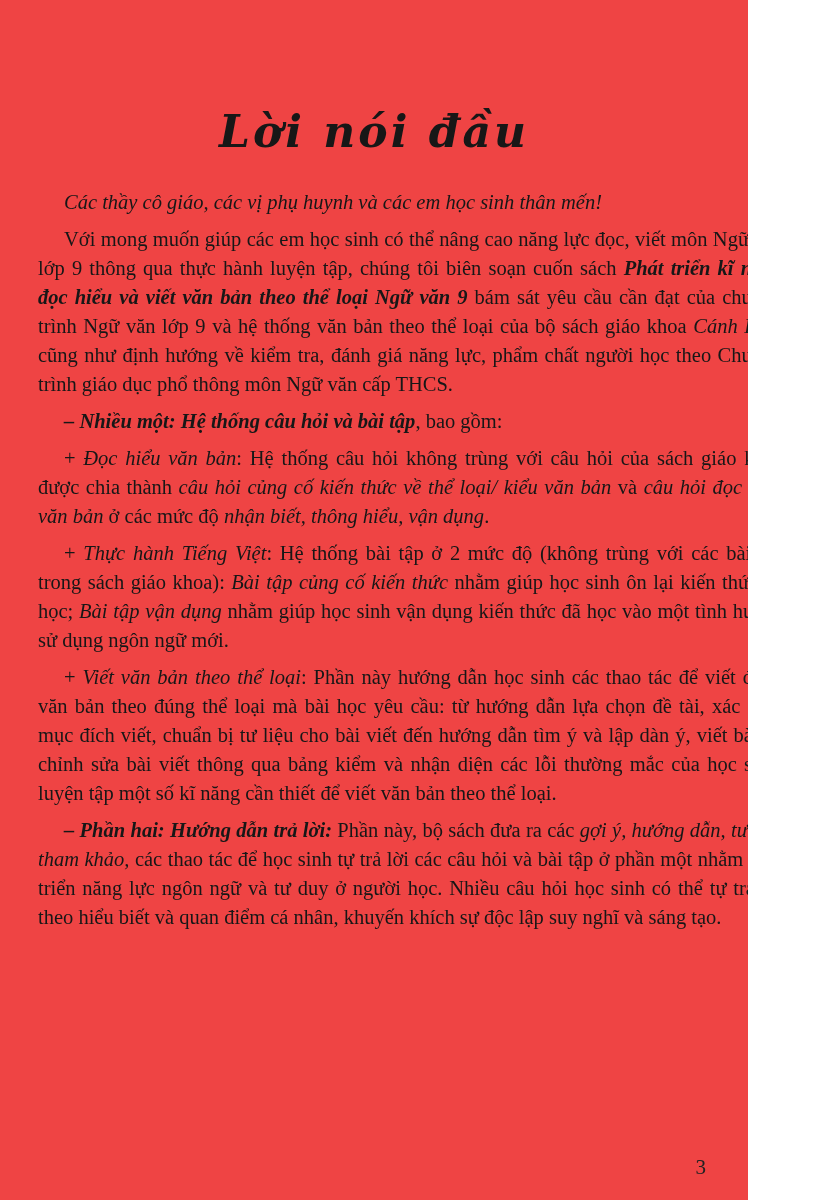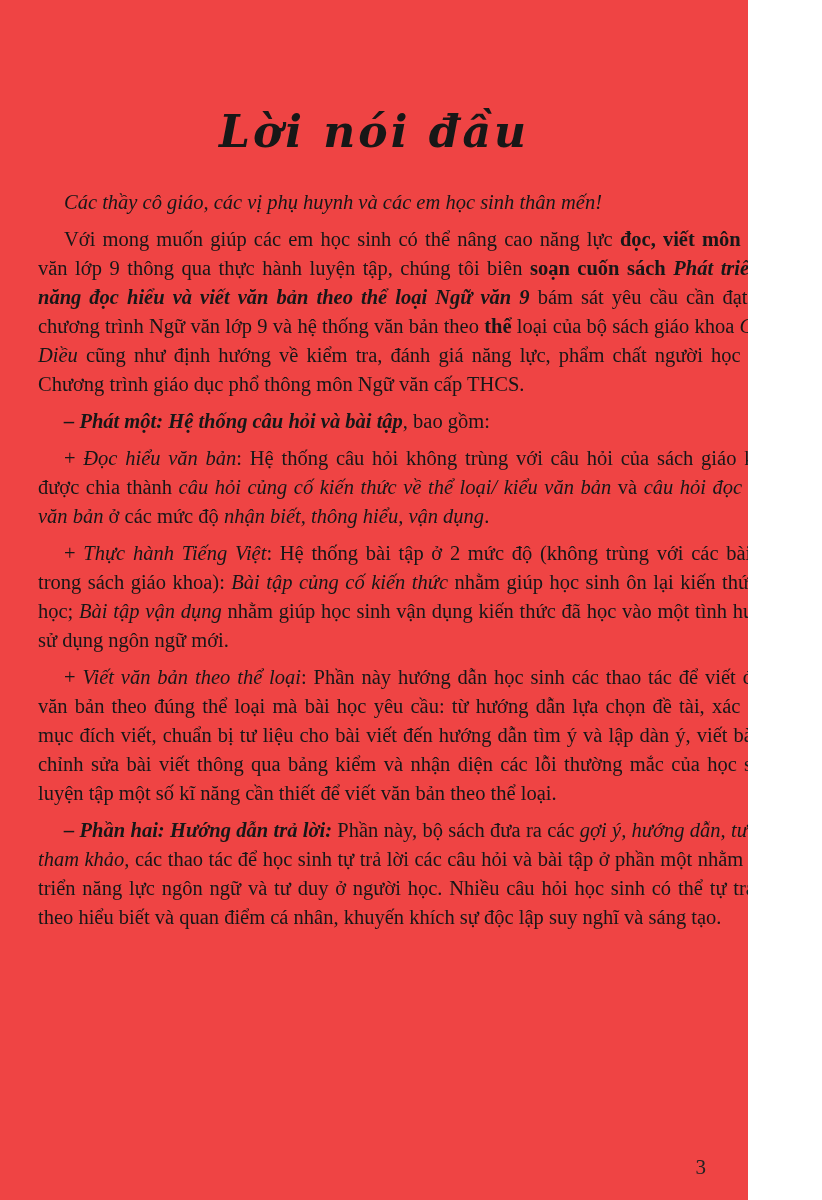--- a/index.html
+++ b/index.html
@@ -32,21 +32,21 @@
     width: 746px;
   }
   .body p {
     margin: 0 0 8px 0;
     font-size: 20.5px;
     line-height: 29px;
     text-align: justify;
     text-indent: 26px;
   }
   .greeting { font-style: italic; text-align: left; }
-  .b  { font-weight: bold; }
+  .b  { font-weight: normal; }
   .i  { font-style: italic; }
   .bi { font-weight: bold; font-style: italic; }
   .r  { }
   .pagenum {
     position: absolute;
     right: 42px;
     bottom: 20px;
     font-size: 21px;
     color: #222;
   }
@@ -61,21 +61,21 @@
   <div class="body">
 
     <p class="greeting">Các thầy cô giáo, các vị phụ huynh và các em học sinh thân mến!</p>
 
     <p>
       <span class="r">Với mong muốn giúp các em học sinh có thể nâng cao năng lực </span><span class="b">đọc, viết môn </span><span class="r">Ngữ văn lớp 9 thông qua thực hành luyện tập, chúng tôi biên </span><span class="b">soạn cuốn sách </span><span class="bi">Phát triển kĩ năng đọc hiểu và viết văn bản theo thể loại Ngữ văn 9</span><span class="r"> bám sát yêu cầu cần đạt của chương trình Ngữ văn lớp 9 và hệ thống văn bản theo </span><span class="b">thể</span><span class="r"> loại của bộ sách giáo khoa </span><span class="i">Cánh Diều</span><span class="r"> cũng như định hướng về kiểm tra, đánh giá năng lực, phẩm chất người học theo Chương trình giáo dục phổ thông môn Ngữ văn cấp THCS.</span>
     </p>
 
 
     <p>
-      <span class="bi">– Phát một: Hệ thống câu hỏi và bài tập</span><span class="r">, bao gồm:</span>
+      <span class="bi">– Nhiều một: Hệ thống câu hỏi và bài tập</span><span class="r">, bao gồm:</span>
     </p>
 
     <p>
       <span class="r">+ </span><span class="i">Đọc hiểu văn bản</span><span class="r">: Hệ thống câu hỏi không trùng với câu hỏi của sách giáo khoa được chia thành </span><span class="i">câu hỏi củng cố kiến thức về thể loại/ kiểu văn bản</span><span class="r"> và </span><span class="i">câu hỏi đọc hiểu văn bản</span><span class="r"> ở các mức độ </span><span class="i">nhận biết, thông hiểu, vận dụng</span><span class="r">.</span>
     </p>
 
     <p>
       <span class="r">+ </span><span class="i">Thực hành Tiếng Việt</span><span class="r">: Hệ thống bài tập ở 2 mức độ (không trùng với các bài tập trong sách giáo khoa): </span><span class="i">Bài tập củng cố kiến thức</span><span class="r"> nhằm giúp học sinh ôn lại kiến thức đã học; </span><span class="i">Bài tập vận dụng</span><span class="r"> nhằm giúp học sinh vận dụng kiến thức đã học vào một tình huống sử dụng ngôn ngữ mới.</span>
     </p>
 

